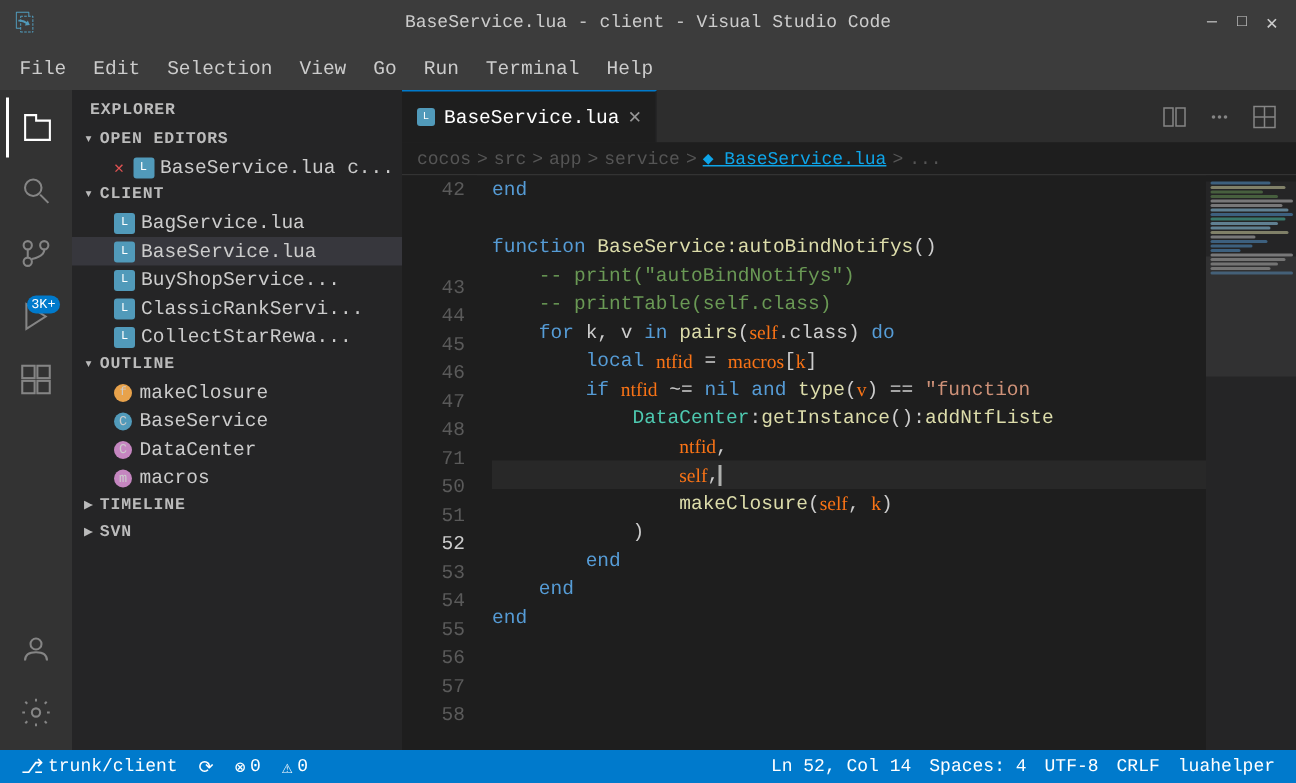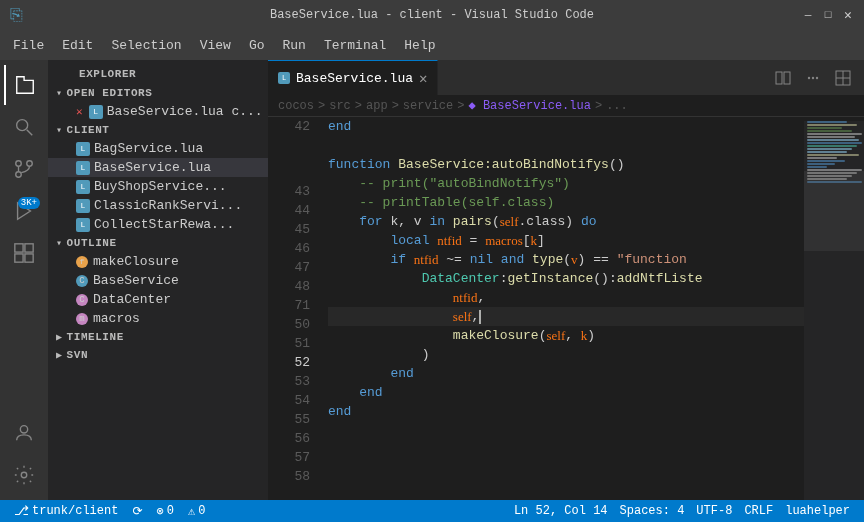--- a/index.html
+++ b/index.html
@@ -130,21 +130,20 @@
       overflow-y: auto;
       font-size: 13px;
     }
     .sidebar-section-title {
       padding: 8px 12px 4px 12px;
       font-size: 11px;
       font-weight: bold;
       color: #bbbbbb;
       letter-spacing: 0.05em;
       text-transform: uppercase;
-      margin-left: 19px;
     }
     .tree-item {
       padding: 2px 0 2px 16px;
       cursor: pointer;
       display: flex;
       align-items: center;
       gap: 4px;
       color: #cccccc;
       font-size: 13px;
       position: relative;
@@ -254,21 +253,21 @@
       display: flex;
       align-items: center;
       padding: 0 10px;
       font-size: 12px;
       color: #969696;
       flex-shrink: 0;
       gap: 4px;
       border-bottom: 1px solid #333;
     }
     .breadcrumb-sep { color: #555; }
-    .breadcrumb-active { color: #8b5cf6; }
+    .breadcrumb-active { color: #0ea5e9; text-decoration: underline; }
 
     
     #code-editor {
       flex: 1;
       display: flex;
       overflow: hidden;
       background: #1e1e1e;
     }
     #line-numbers {
       width: 50px;

